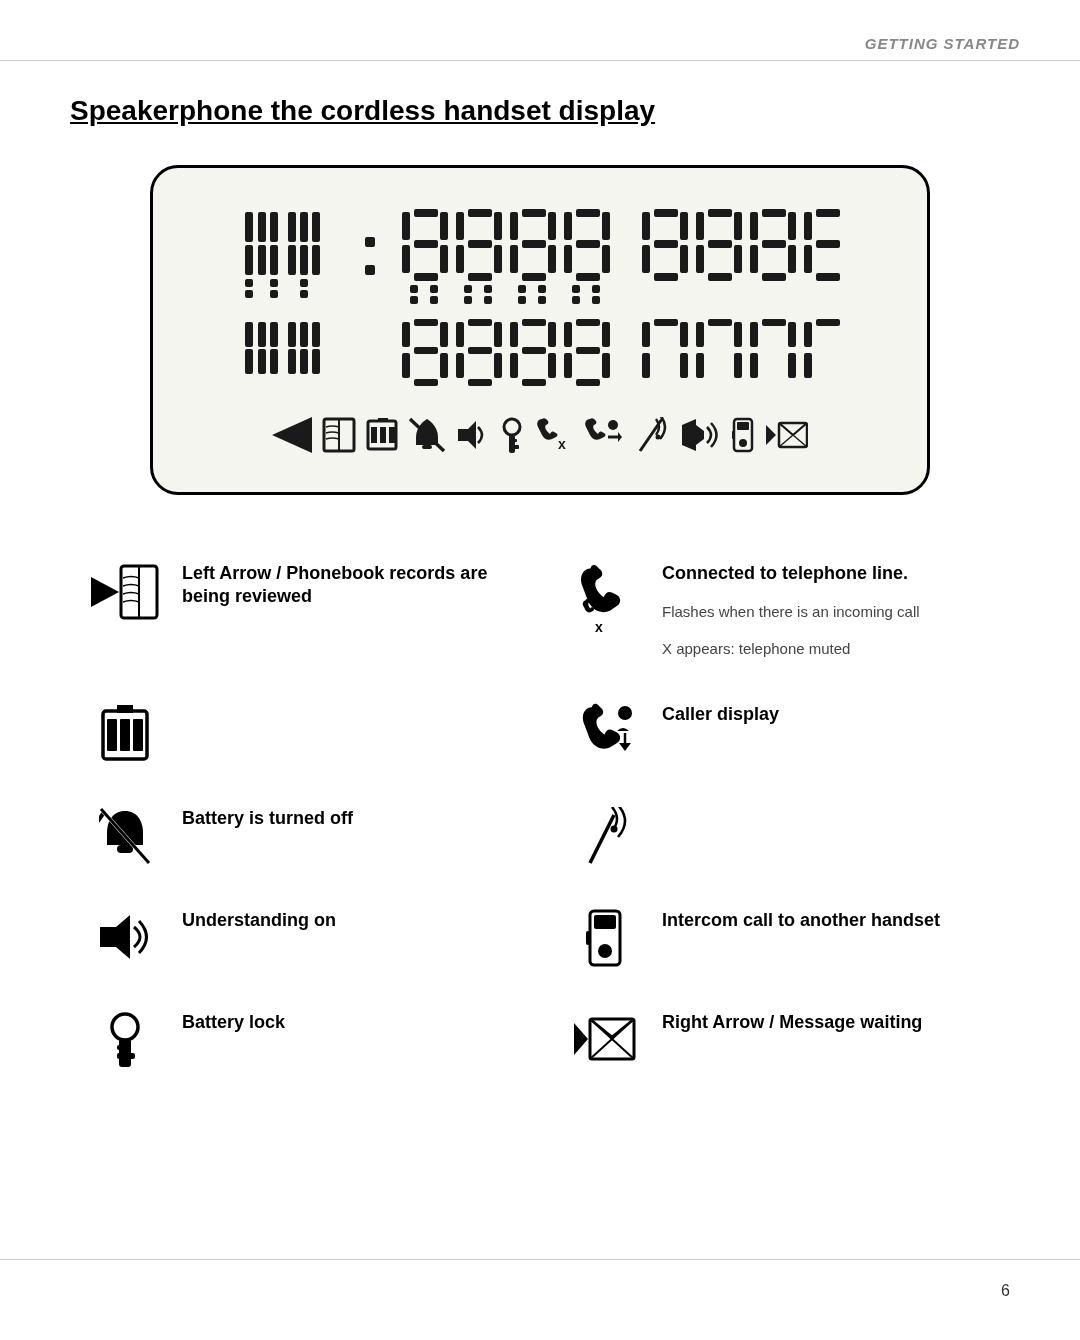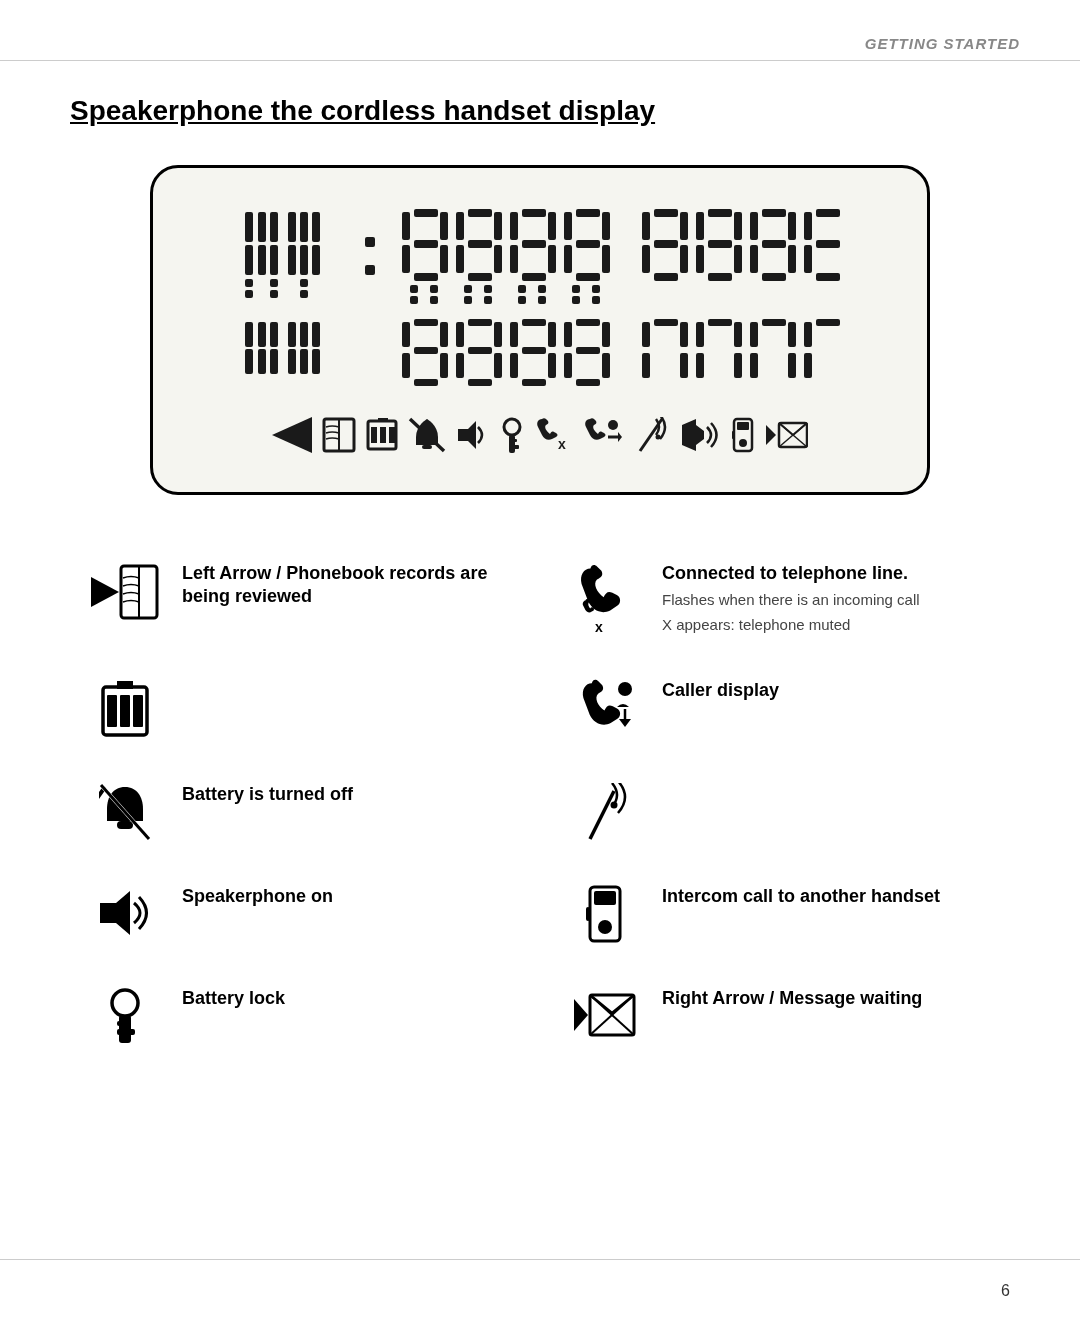--- a/index.html
+++ b/index.html
@@ -120,21 +120,21 @@
       font-size: 18px;
       font-weight: bold;
       color: #000000;
       line-height: 1.3;
     }
 
     .icon-text .sub-label {
       font-size: 15px;
       color: #444444;
       line-height: 1.4;
-      margin-top: 4px;
+      margin-top: 16px;
     }
 
     
     .page-number {
       position: absolute;
       bottom: 40px;
       right: 70px;
       font-size: 16px;
       color: #333333;
     }
@@ -542,21 +542,21 @@
 
     <div class="icon-row">
       <div class="icon-col">
         <svg width="58" height="56" viewBox="0 0 58 56">
           <polygon points="4,18 20,18 34,6 34,50 20,38 4,38" fill="#000"></polygon>
           <path d="M38 38 Q50 28 38 18" fill="none" stroke="#000" stroke-width="3"></path>
           <path d="M43 44 Q58 28 43 12" fill="none" stroke="#000" stroke-width="3"></path>
         </svg>
       </div>
       <div class="icon-text">
-        <div class="main-label">Speakerphone on</div>
+        <div class="main-label">Understanding on</div>
       </div>
     </div>
 
     <div class="icon-row">
       <div class="icon-col">
         <svg width="46" height="58" viewBox="0 0 46 58">
           <rect x="8" y="2" width="30" height="54" rx="4" fill="none" stroke="#000" stroke-width="3"></rect>
           <rect x="12" y="6" width="22" height="14" rx="2" fill="#000"></rect>
           <circle cx="23" cy="42" r="7" fill="#000"></circle>
           <rect x="4" y="22" width="4" height="14" rx="2" fill="#000"></rect>

